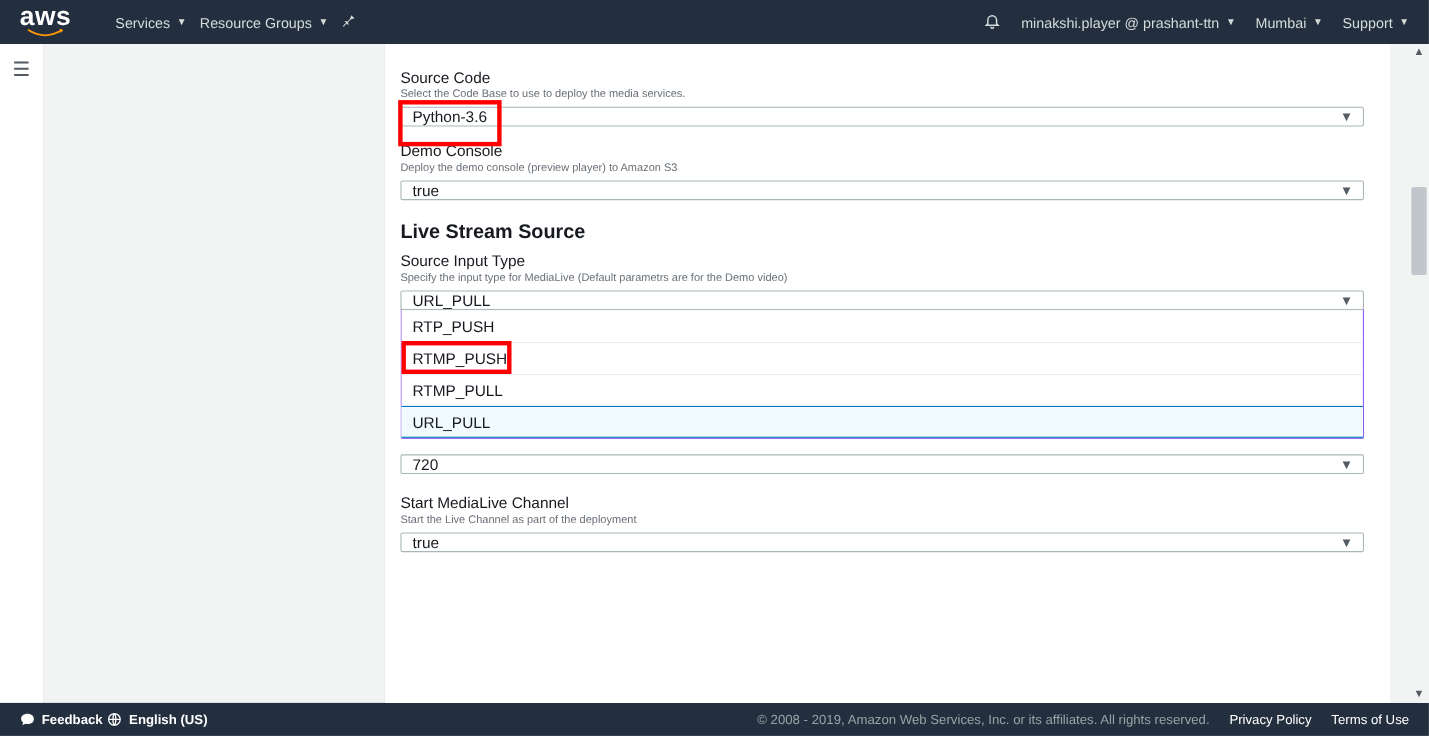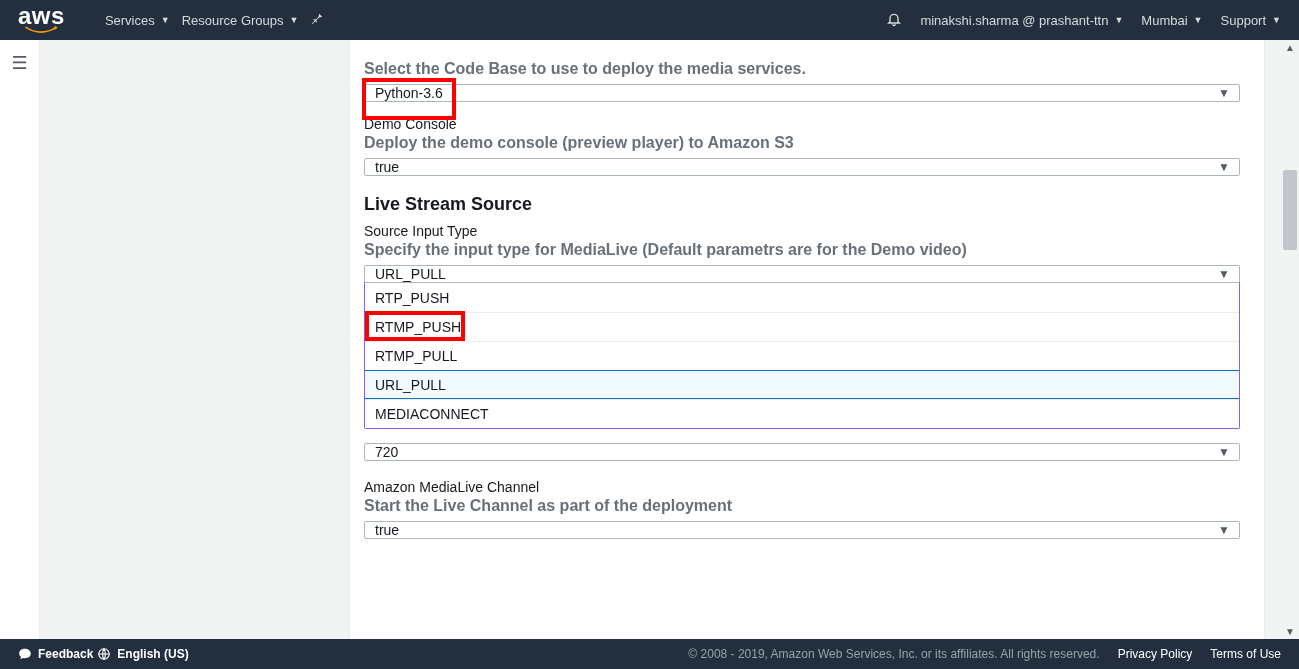--- a/index.html
+++ b/index.html
@@ -58,21 +58,21 @@
   
   .vscroll { position: absolute; right: 2px; top: 0; bottom: 0; width: 14px; pointer-events: none; }
   .vscroll-thumb { position: absolute; right: 0; width: 14px; height: 80px; background: #c1c6cc; border-radius: 2px; top: 130px; }
   .vscroll-arrow-up, .vscroll-arrow-down { position:absolute; right:2px; font-size:10px; color:#545b64; }
   .vscroll-arrow-up { top: 2px; }
   .vscroll-arrow-down { bottom: 2px; }
 
   
   .section-heading { font-size: 18px; font-weight: 700; color: #16191f; margin-bottom: 8px; margin-top: 6px;}
   .field-label { font-size: 14px; color: #16191f; margin-top: 4px; }
-  .field-help { font-size: 16px; color: #687078; margin-top: 2px; margin-bottom: 6px; font-weight: bold; }
+  .field-help { font-size: 10px; color: #687078; margin-top: 2px; margin-bottom: 6px; }
 
   .select-wrap { position: relative; margin-bottom: 14px; }
   .select-box {
     border: 1px solid #aab7b8;
     border-radius: 2px;
     height: 18px;
     display: flex;
     align-items: center;
     padding: 0 10px;
     font-size: 14px;
@@ -163,21 +163,21 @@
   </div>
   <div class="nav-spacer"></div>
   <div class="nav-right">
     <span>
       <svg class="bell-icon" viewBox="0 0 24 24" fill="none" stroke="#d5dbdb" stroke-width="2">
         <path d="M18 16v-5a6 6 0 10-12 0v5l-2 2h16l-2-2z"></path>
           <path d="M10 20a2 2 0 004 0"></path>
       </svg>
     </span>
     <div class="nav-item">
-      <span>minakshi.sharma @ prashant-ttn</span>
+      <span>minakshi.player @ prashant-ttn</span>
       <span class="caret">▼</span>
     </div>
     <div class="nav-item">
       <span>Mumbai</span>
       <span class="caret">▼</span>
     </div>
     <div class="nav-item">
       <span>Support</span>
       <span class="caret">▼</span>
     </div>
@@ -186,20 +186,21 @@
 
 <div class="body-row">
   <div class="hamburger-col">
     <span class="hamburger-icon">☰</span>
   </div>
   <div class="gutter-left"></div>
 
   <div class="main-scroll">
 
 
+    <div class="field-label">Source Code</div>
     <div class="field-help">Select the Code Base to use to deploy the media services.</div>
     <div class="select-wrap highlight-box">
       <div class="select-box">
         <span>Python-3.6</span>
       </div>
       <span class="select-caret">▼</span>
       <div class="redbox" style="left:-2px; top:-6px; width:94px; height:42px;"></div>
     </div>
 
     <div class="field-label">Demo Console</div>
@@ -220,32 +221,31 @@
         <span>URL_PULL</span>
       </div>
       <span class="select-caret">▼</span>
     </div>
 
     <div class="dropdown-list highlight-box">
       <div class="dropdown-item">RTP_PUSH</div>
       <div class="dropdown-item">RTMP_PUSH</div>
       <div class="dropdown-item">RTMP_PULL</div>
       <div class="dropdown-item current">URL_PULL</div>
-      <div class="dropdown-item">MEDIACONNECT</div>
       <div class="redbox" style="left:0px; top:28px; width:100px; height:30px;"></div>
     </div>
 
     <div class="select-wrap">
       <div class="select-box">
         <span>720</span>
       </div>
       <span class="select-caret">▼</span>
     </div>
 
-    <div class="field-label" style="margin-top:18px;">Amazon MediaLive Channel</div>
+    <div class="field-label" style="margin-top:18px;">Start MediaLive Channel</div>
     <div class="field-help">Start the Live Channel as part of the deployment</div>
     <div class="select-wrap">
       <div class="select-box">
         <span>true</span>
       </div>
       <span class="select-caret">▼</span>
     </div>
 
   </div>
 

